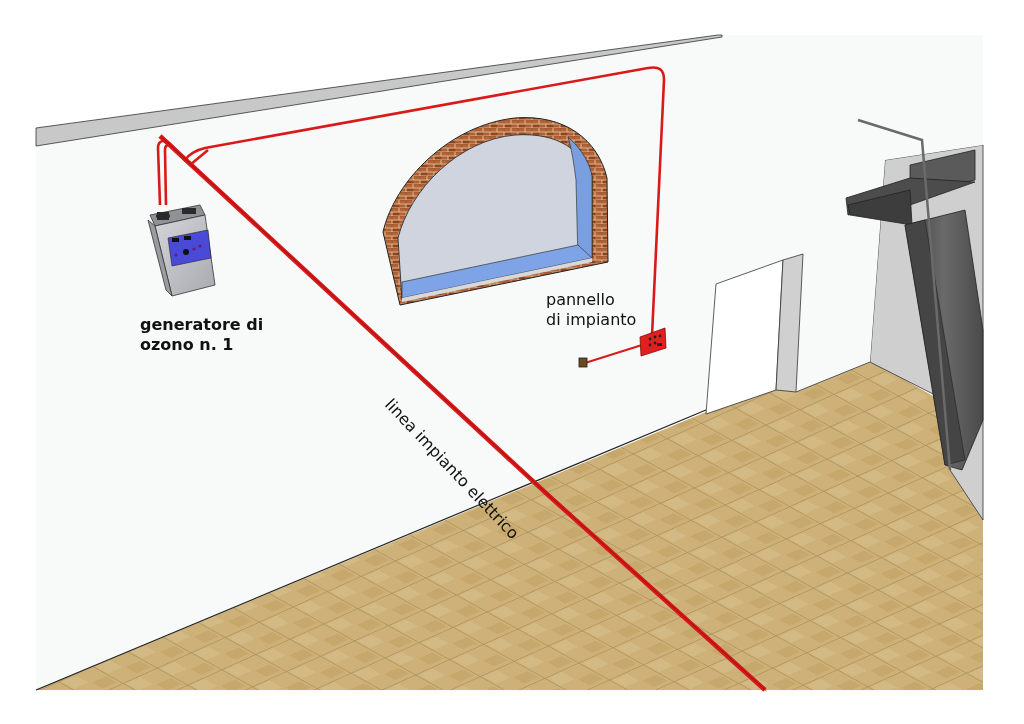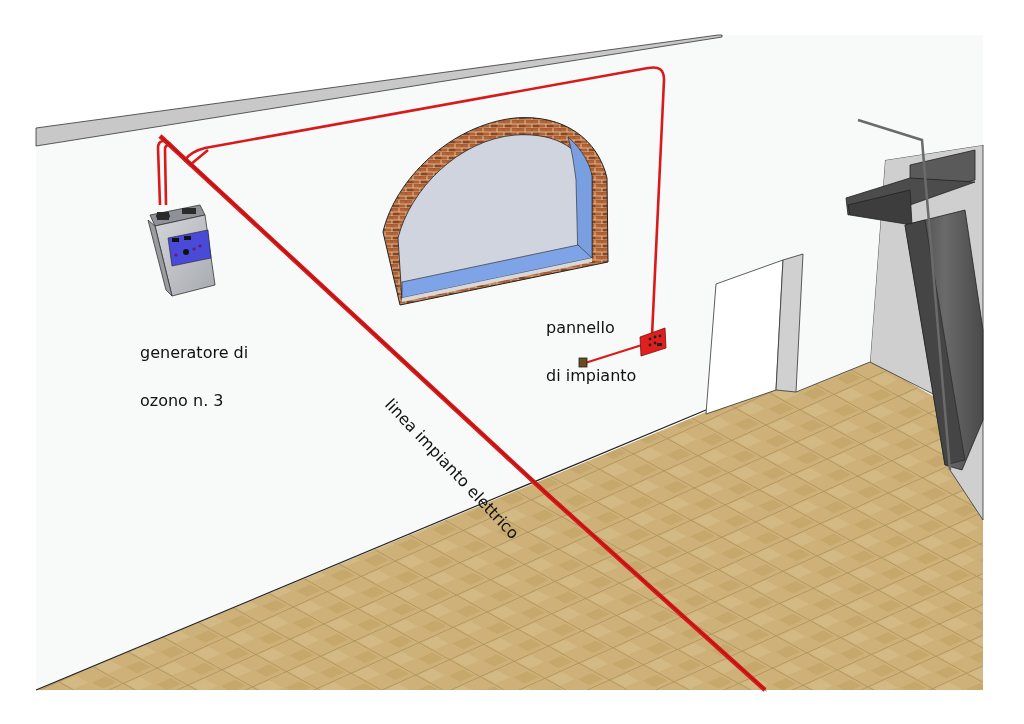--- a/index.html
+++ b/index.html
@@ -1,20 +1,20 @@
 <!DOCTYPE html>
 <html><head>
 <meta charset="utf-8">
 <style>
   html, body { margin: 0; padding: 0; background: #ffffff; }
   body { width: 1024px; height: 724px; position: relative; overflow: hidden; font-family: "DejaVu Sans", sans-serif; }
   #scene { position: absolute; left: 0; top: 0; width: 1024px; height: 724px; }
   .label { position: absolute; color: #111; font-family: "DejaVu Sans", sans-serif; font-size: 16px; line-height: 20px; white-space: nowrap; }
-  .label span { display: block; margin-top: 28px; }
-  #label-generator { left: 140px; top: 315px; }
+  .label span { display: block; }
+  #label-generator { left: 140px; top: 315px; font-weight: bold; }
   #label-panel { left: 546px; top: 290px; }
   #label-line { left: 395px; top: 395px; transform-origin: 0 0; transform: rotate(46.5deg); font-size: 16px; }
 </style>
 </head>
 <body>
 
 <svg id="scene" viewBox="0 0 1024 724" xmlns="http://www.w3.org/2000/svg">
   <defs>
     <pattern id="tiles" patternUnits="userSpaceOnUse" width="34" height="34" patternTransform="matrix(1 -0.45 0.9 0.5 0 0)">
       <rect width="34" height="34" fill="#cdb178"></rect>
@@ -104,19 +104,19 @@
     <rect x="184" y="236" width="7" height="4" fill="#111"></rect>
     <circle cx="186" cy="252" r="3" fill="#111"></circle>
     <circle cx="176" cy="255" r="1.6" fill="#6a1a6a"></circle>
     <circle cx="194" cy="249" r="1.6" fill="#6a1a6a"></circle>
     <circle cx="200" cy="246" r="1.6" fill="#6a1a6a"></circle>
   </g>
 </svg>
 
 <div class="label" id="label-generator">
   <span>generatore di</span>
-  <span>ozono n. 3</span>
+  <span>ozono n. 1</span>
 </div>
 <div class="label" id="label-panel">
   <span>pannello</span>
   <span>di impianto</span>
 </div>
 <div class="label" id="label-line">linea impianto elettrico</div>
 
 </body></html>

